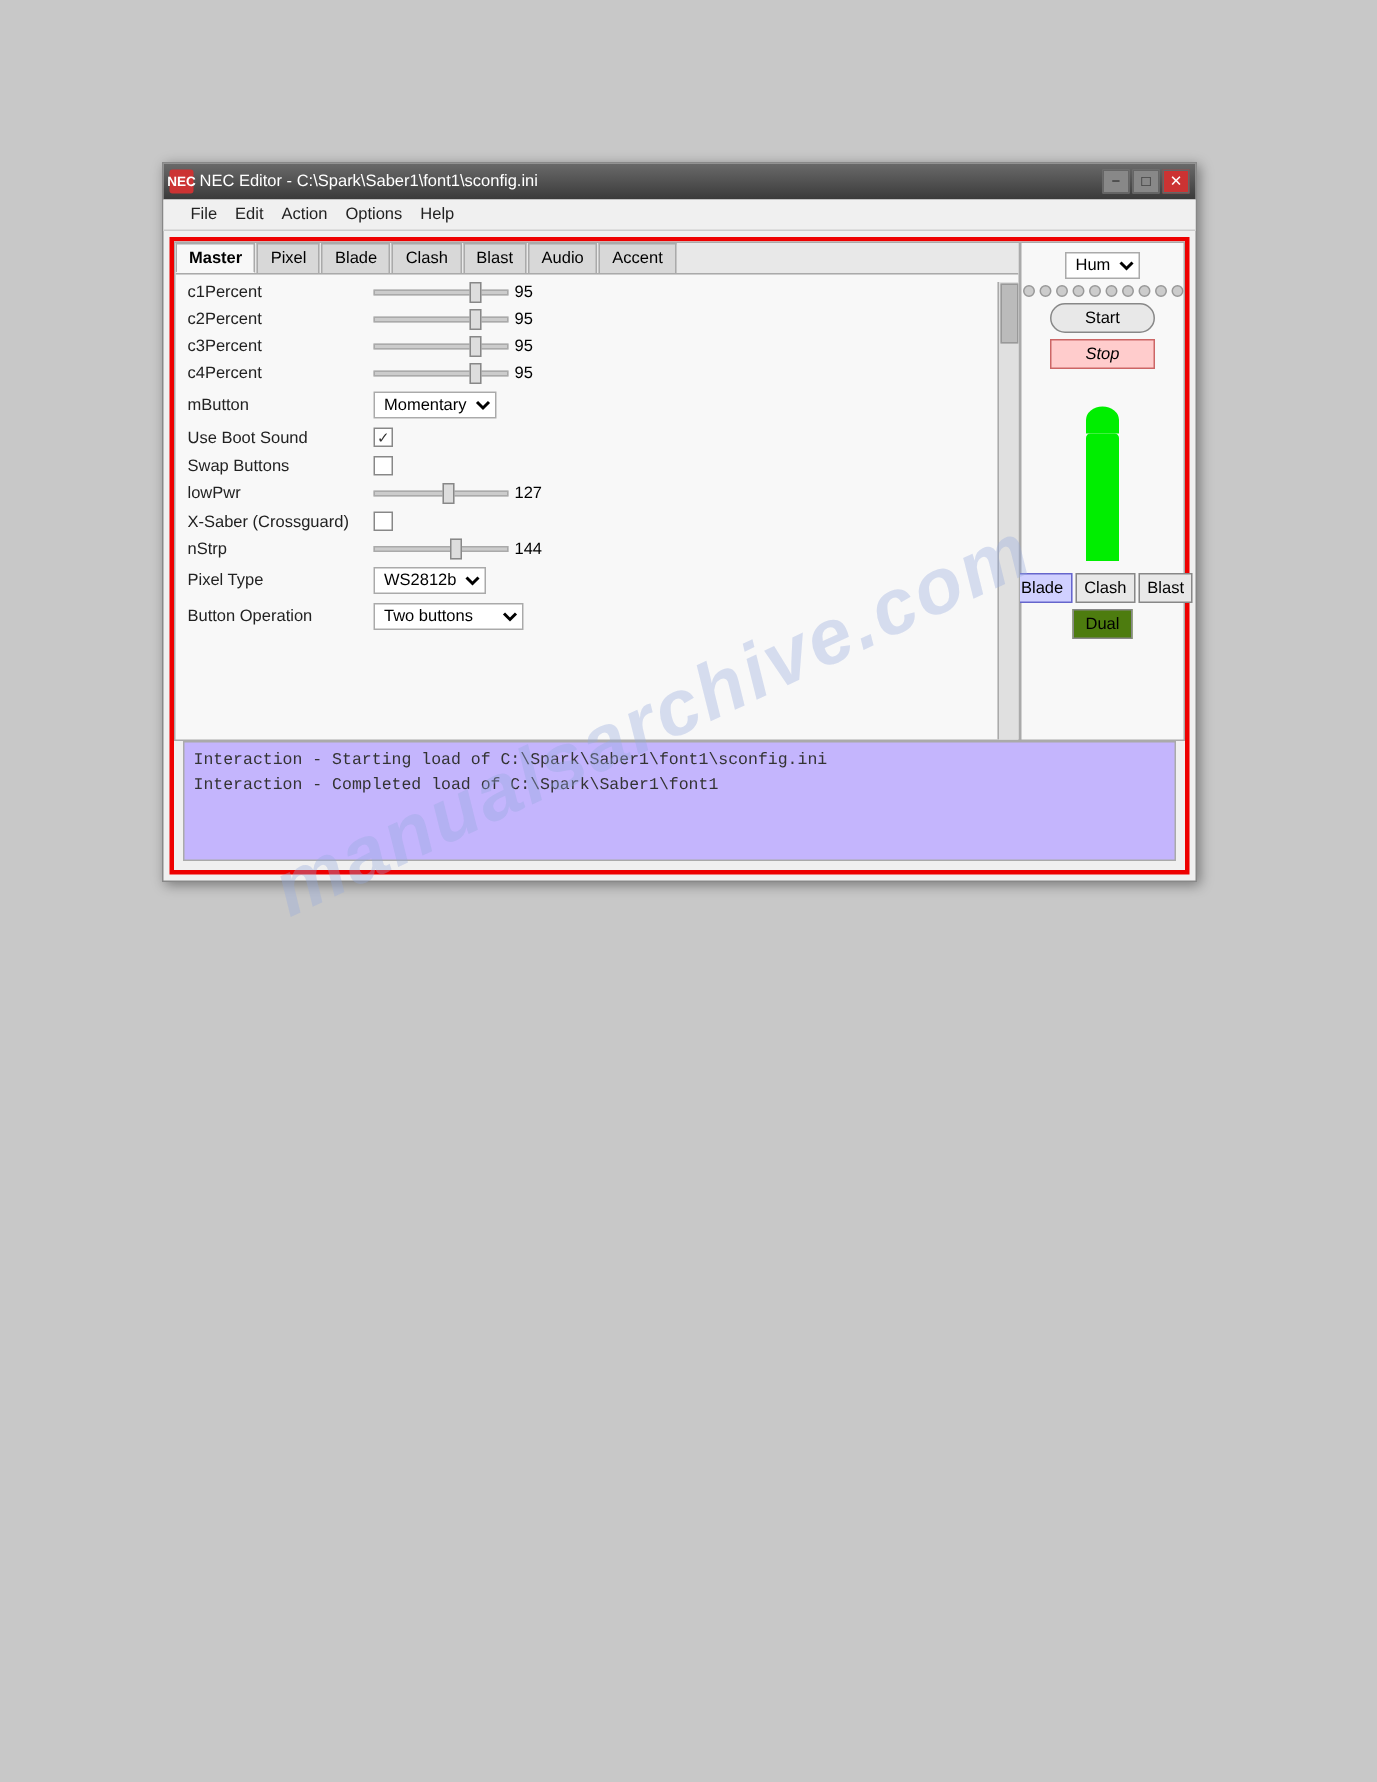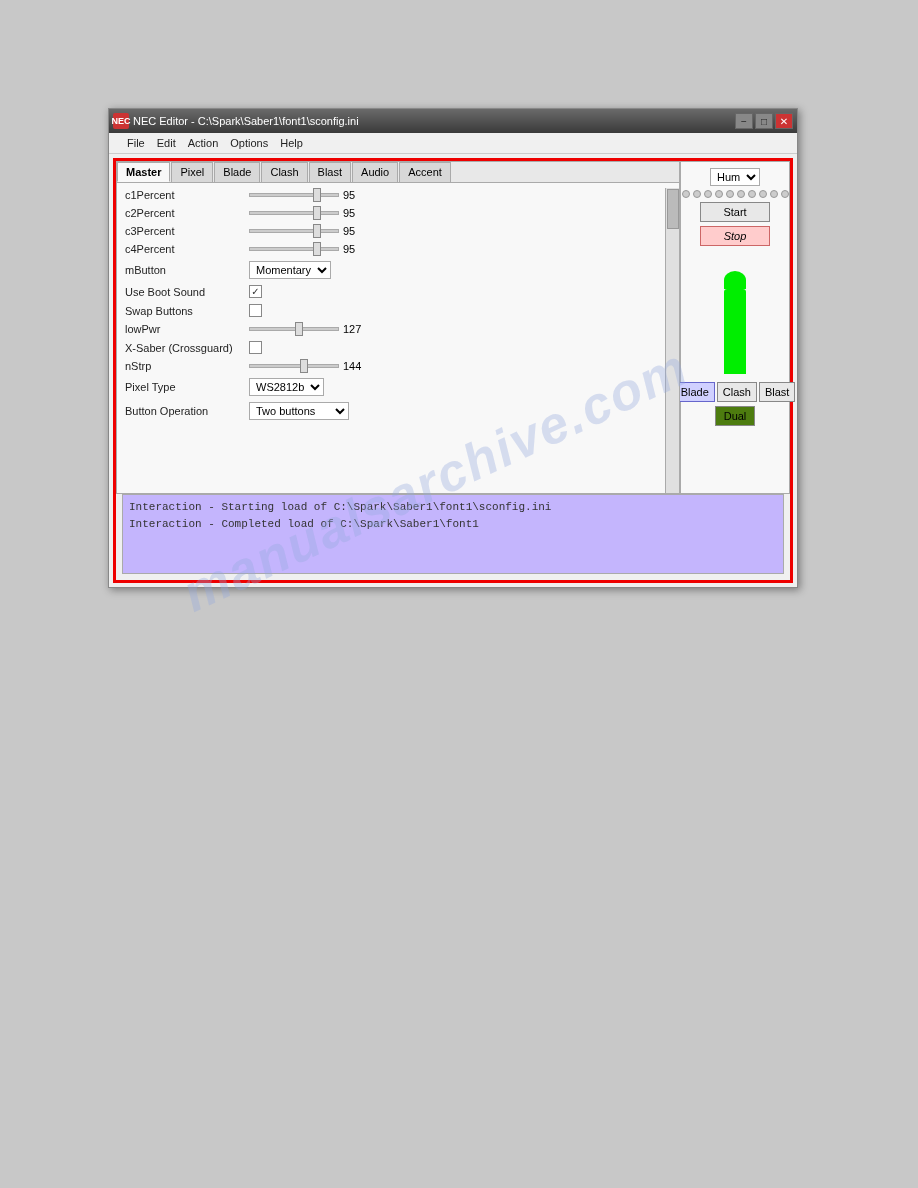--- a/index.html
+++ b/index.html
@@ -261,20 +261,21 @@
     .start-btn, .stop-btn {
       width: 70px;
       padding: 3px 0;
       font-size: 11px;
       border: 1px solid #888;
       cursor: pointer;
       text-align: center;
     }
     .start-btn {
       background: #e8e8e8;
+      border-radius: 10px;
     }
     .stop-btn {
       background: #ffcccc;
       border-color: #cc6666;
       font-style: italic;
     }
 
     
     .blade-viz {
       width: 80px;

